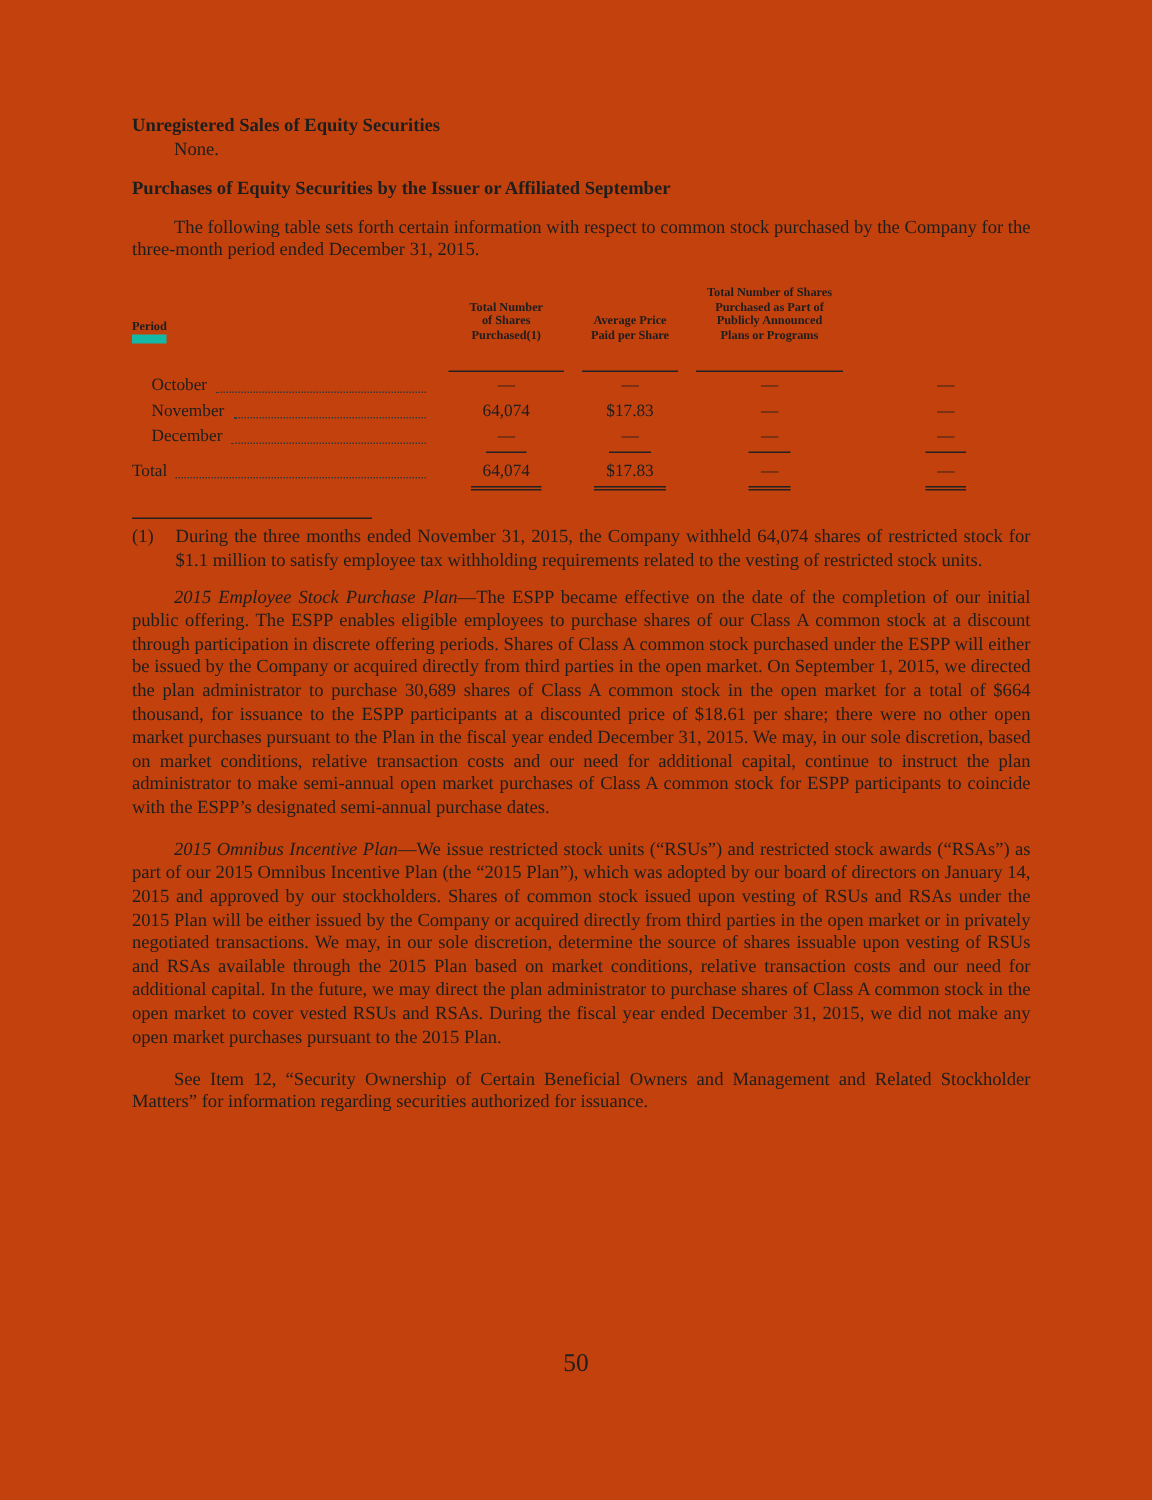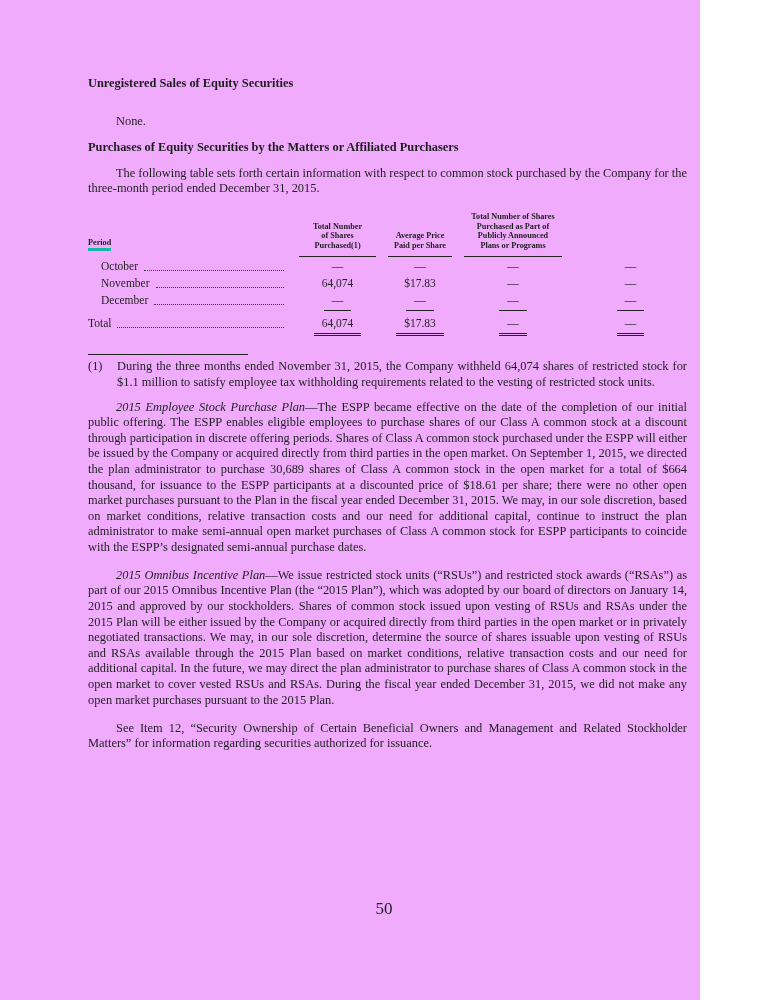--- a/index.html
+++ b/index.html
@@ -1,33 +1,33 @@
 <!DOCTYPE html>
 <html><head>
 <meta charset="utf-8">
 <style>
   html,body { margin:0; padding:0; background:#ffffff; }
   .page {
-    position:relative; width:700px; height:1000px; background:#f0abfc;
+    position:relative; width:768px; height:1000px; background:#c2410c;
     font-family:"Liberation Serif", serif; color:#1e1e1e; overflow:hidden;
   }
   .content { position:absolute; left:88px; top:76px; width:599px; font-size:12.4px; line-height:15.6px; }
   .h { font-weight:bold; font-size:12.4px; line-height:15.6px; }
   .indent-para { text-indent:28px; text-align:justify; }
-  .none-line { margin-top:22px; text-indent:28px; }
+  .none-line { margin-top:0; text-indent:28px; }
   .h2 { margin-top:11px; }
   .intro { margin-top:10px; }
 
   
   .ptable { margin-top:15px; font-size:11.5px; line-height:15px; }
   .cols { display:grid; grid-template-columns:1fr 77px 64px 98px 113px; column-gap:12px; }
   .thead { align-items:end; font-weight:bold; font-size:8.2px; line-height:9.6px; text-align:center; }
-  .th { border-bottom:1px solid #222; padding-bottom:6px; display:flex; justify-content:center; align-items:flex-end; }
+  .th { border-bottom:1px solid #222; padding-bottom:19px; display:flex; justify-content:center; align-items:flex-end; }
   .th-period { border-bottom:none; justify-content:flex-start; text-align:left; }
-  .th-period span { border-bottom:3px solid #14b8a6; padding-bottom:1px; }
+  .th-period span { border-bottom:6px solid #14b8a6; padding-bottom:1px; }
   .hw1 { max-width:54px; } .hw2 { max-width:58px; } .hw3 { max-width:88px; } .hw4 { max-width:92px; }
   .tr { margin-top:2px; align-items:baseline; }
   .period-cell { display:flex; align-items:flex-start; overflow:hidden; }
   .plabel { white-space:nowrap; }
   .plabel.month { padding-left:13px; }
   .leader { flex:1; border-bottom:1.6px dotted #3a3a3a; margin:0 3px 3px 6px; align-self:flex-end; height:1px; }
   .td { text-align:center; }
   .val { display:inline-block; padding:0 8px; }
   .row-dec .val { border-bottom:1px solid #222; padding-bottom:2px; }
   .row-total { margin-top:5px; }
@@ -49,21 +49,21 @@
 </style>
 </head>
 <body>
 
 <div class="page">
   <div class="content">
 
     <div class="h">Unregistered Sales of Equity Securities</div>
     <div class="none-line">None.</div>
 
-    <div class="h h2">Purchases of Equity Securities by the Matters or Affiliated Purchasers</div>
+    <div class="h h2">Purchases of Equity Securities by the Issuer or Affiliated September</div>
     <div class="indent-para intro">The following table sets forth certain information with respect to common stock purchased by the Company for the three-month period ended December 31, 2015.</div>
 
     <div class="ptable">
       <div class="cols thead">
         <div class="th th-period">
             <span>Period</span>
           </div>
         <div class="th">
             <span class="hw1">Total Number of Shares Purchased(1)</span>
           </div>

